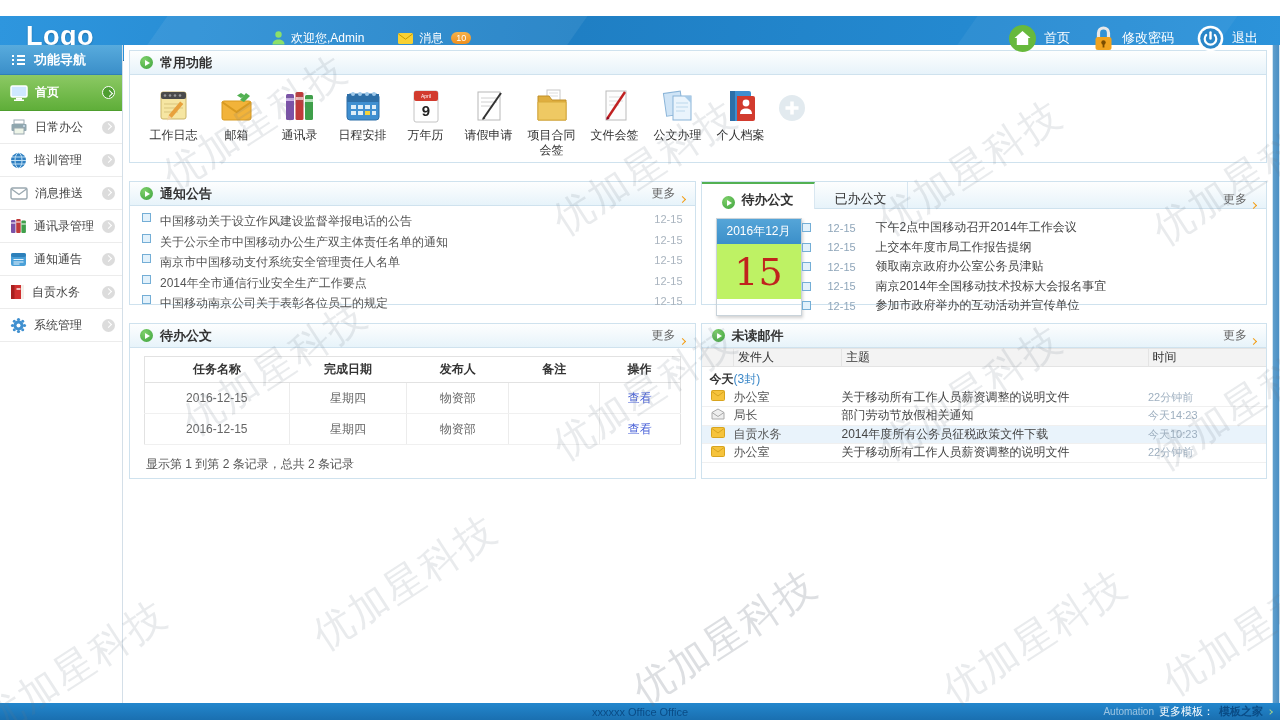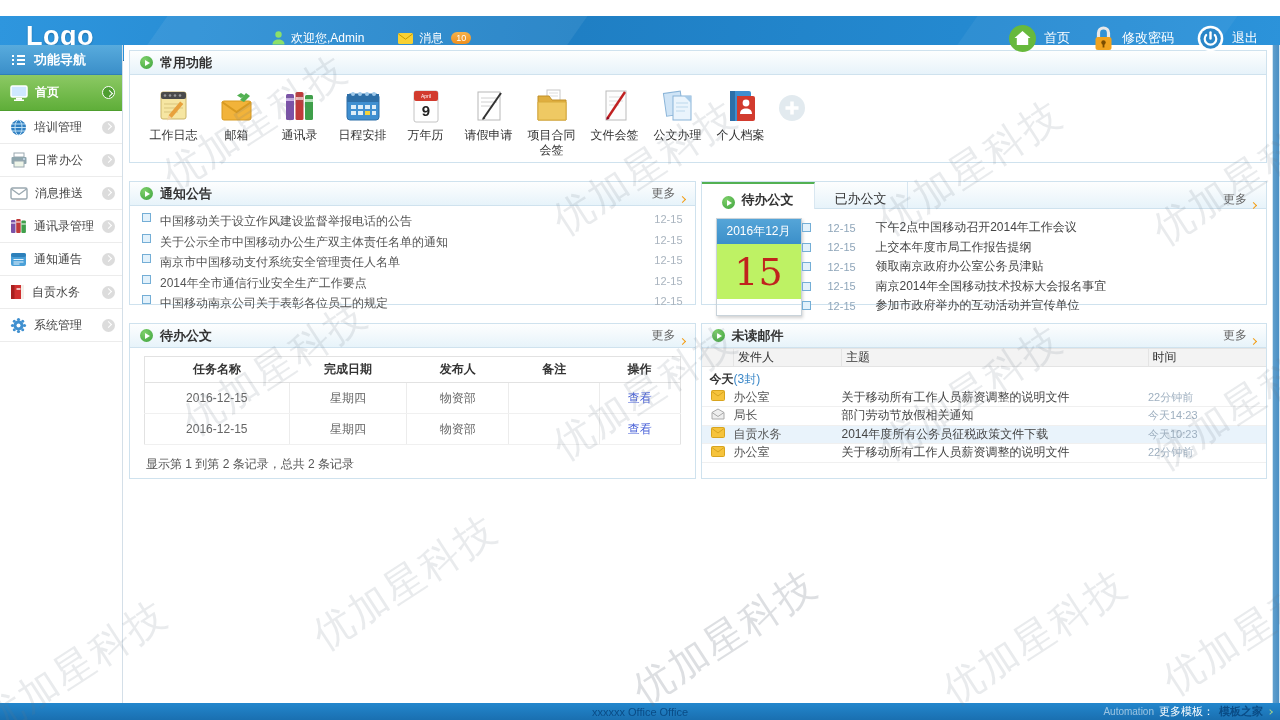--- a/index.html
+++ b/index.html
@@ -179,36 +179,36 @@
   <div class="side-item active">
     <svg width="18" height="16">
         <rect x="1" y="1" width="16" height="11" rx="1.5" fill="#cfe8ff" stroke="#fff" stroke-width="1.5"></rect>
         <rect x="6" y="13" width="6" height="1.8" fill="#fff"></rect>
         <rect x="4" y="14.5" width="10" height="1.5" fill="#fff"></rect>
       </svg>
     <span>首页</span>
       <span class="scirc"></span>
   </div>
   <div class="side-item">
-    <svg width="17" height="17">
-        <circle cx="8.5" cy="8.5" r="7.5" fill="#2f7fc1"></circle>
-        <ellipse cx="8.5" cy="8.5" rx="3.5" ry="7.5" fill="none" stroke="#bfe0f5"></ellipse>
-        <path d="M1 8.5h15M2 5h13M2 12h13" stroke="#bfe0f5" fill="none"></path>
-      </svg>
-    <span>培训管理</span>
-      <span class="scirc"></span>
-  </div>
-  <div class="side-item">
     <svg width="18" height="16">
         <rect x="4" y="1" width="10" height="4" fill="#fff" stroke="#9aa8b0"></rect>
         <rect x="1.5" y="5" width="15" height="7" rx="1" fill="#8fa6ae"></rect>
         <rect x="4" y="9" width="10" height="6" fill="#eef5e8" stroke="#9aa8b0"></rect>
         <circle cx="14" cy="7" r="1" fill="#cde"></circle>
       </svg>
     <span>日常办公</span>
+      <span class="scirc"></span>
+  </div>
+  <div class="side-item">
+    <svg width="17" height="17">
+        <circle cx="8.5" cy="8.5" r="7.5" fill="#2f7fc1"></circle>
+        <ellipse cx="8.5" cy="8.5" rx="3.5" ry="7.5" fill="none" stroke="#bfe0f5"></ellipse>
+        <path d="M1 8.5h15M2 5h13M2 12h13" stroke="#bfe0f5" fill="none"></path>
+      </svg>
+    <span>培训管理</span>
       <span class="scirc"></span>
   </div>
   <div class="side-item">
     <svg width="18" height="13">
         <rect x="1" y="1" width="16" height="11" rx="1.5" fill="#fff" stroke="#9aa8b0" stroke-width="1.4"></rect>
         <path d="M1.5 2l7.5 5.5L16.5 2" fill="none" stroke="#9aa8b0" stroke-width="1.4"></path>
       </svg>
     <span>消息推送</span>
       <span class="scirc"></span>
   </div>

